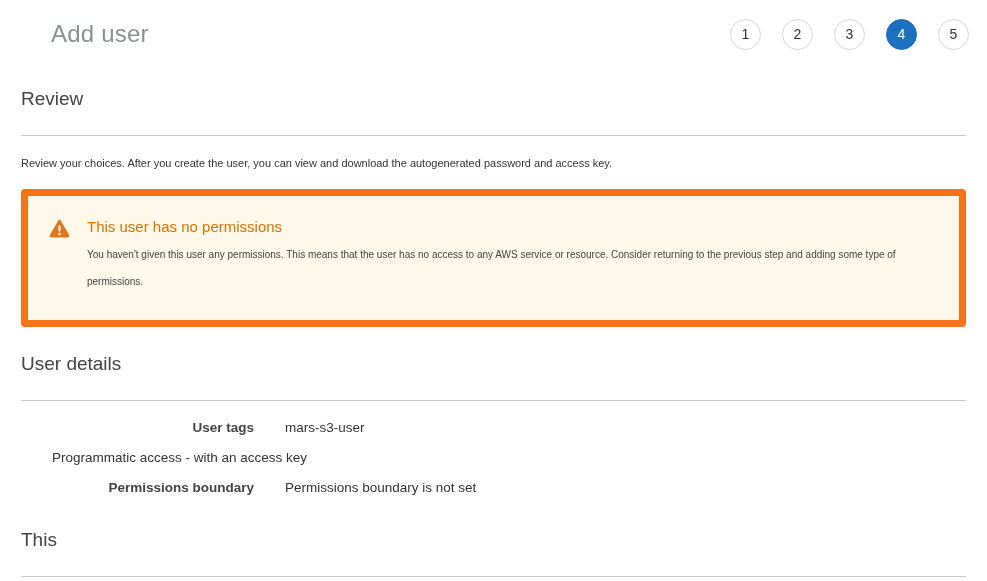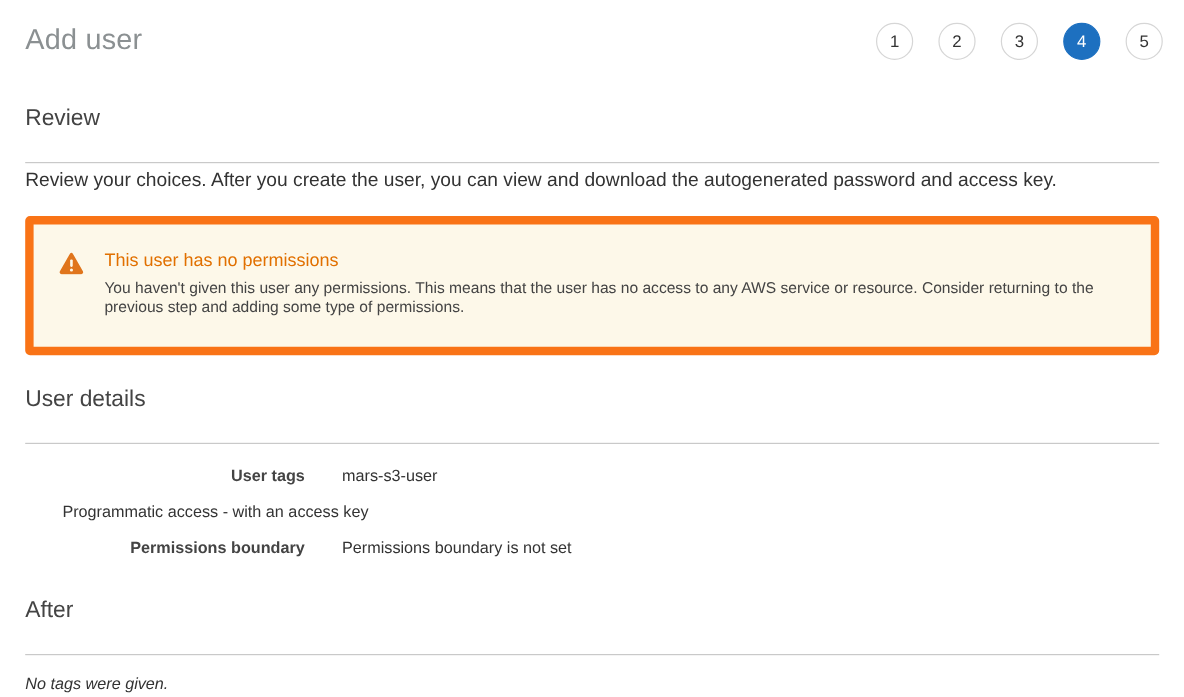--- a/index.html
+++ b/index.html
@@ -8,20 +8,21 @@
     width: 987px; height: 581px; overflow: hidden;
     background: #ffffff; color: #333;
     font-family: "Liberation Sans", sans-serif;
   }
 
   
   .header {
     height: 68px;
     display: flex; justify-content: space-between; align-items: center;
     padding: 0 18px 0 21px;
+    margin-left: 30px;
   }
   .page-title {
     font-size: 24px; font-weight: 400; color: #8b9092; margin: 0;
     letter-spacing: 0.2px;
   }
   .steps { display: flex; gap: 21px; }
   .step {
     width: 31px; height: 31px; border-radius: 50%;
     border: 1px solid #d6d6d6; background: #fff; color: #333;
     font-size: 14px; display: flex; align-items: center; justify-content: center;
@@ -30,35 +31,35 @@
   .step.active { background: #1d70c0; border-color: #1d70c0; color: #fff; }
 
   
   main { padding: 0 21px; }
   h2.section-heading {
     font-size: 19px; font-weight: 400; color: #444;
     margin: 26px 0 0; padding-bottom: 25px;
     border-bottom: 1px solid #c9c9c9;
   }
   main > section:first-child h2.section-heading { margin-top: 20px; }
-  .desc { font-size: 16px; color: #333; margin: 6px 0 0; }
+  .desc { font-size: 11px; color: #333; margin: 21px 0 0; }
 
   
   .warning {
     margin-top: 20px;
     border: 7px solid #f97316; border-radius: 4px;
     background: #fdf8e9;
     padding: 22px 28px 25px 21px;
     display: flex; align-items: flex-start;
     min-height: 116px;
   }
   .warn-icon { width: 21px; flex: 0 0 21px; margin-top: 1px; }
   .warn-content { margin-left: 17px; }
   .warn-title { color: #e17000; font-size: 15px; margin-bottom: 6px; }
-  .warn-body { font-size: 13px; color: #444; line-height: 16px; max-width: 858px; }
+  .warn-body { font-size: 10px; color: #444; line-height: 27px; max-width: 858px; }
 
   
   .rows { margin-top: 12px; }
   .row { display: flex; padding: 7px 0 8px; font-size: 13.5px; }
   .row .label { width: 233px; text-align: right; font-weight: bold; color: #444; }
   .row .value { margin-left: 31px; color: #333; }
 
   
   .tags-empty { font-style: italic; font-size: 13.5px; color: #333; margin: 16px 0 0; }
 
@@ -141,21 +142,21 @@
           <div class="value">Programmatic access - with an access key</div>
         </div>
         <div class="row">
           <div class="label">Permissions boundary</div>
           <div class="value">Permissions boundary is not set</div>
         </div>
       </div>
     </section>
 
     <section>
-      <h2 class="section-heading">After</h2>
+      <h2 class="section-heading">This</h2>
       <p class="tags-empty">No tags were given.</p>
     </section>
 
   </main>
 
   <footer>
     <a class="cancel-link">Cancel</a>
     <button class="btn btn-secondary">Previous</button>
     <button class="btn btn-primary">Create user</button>
   </footer>

